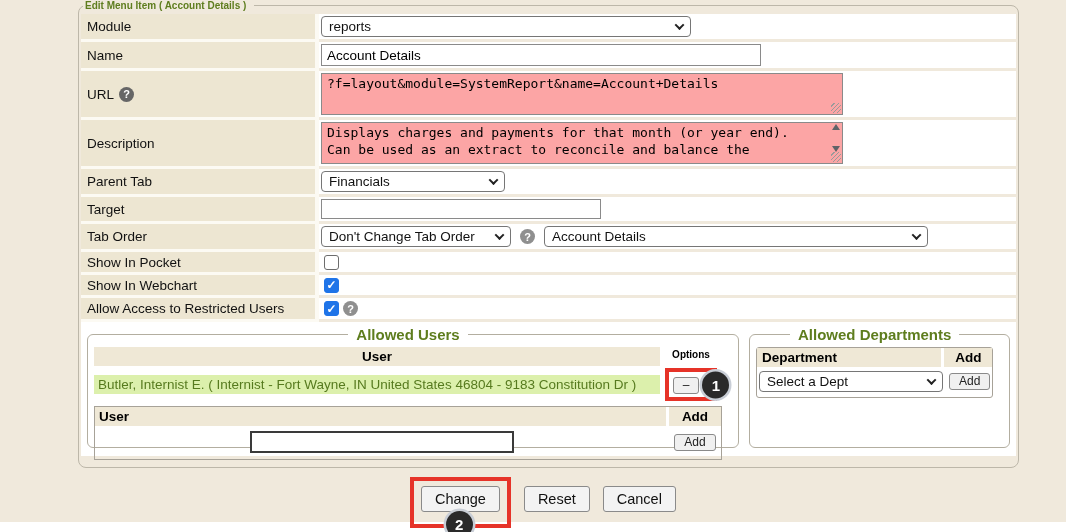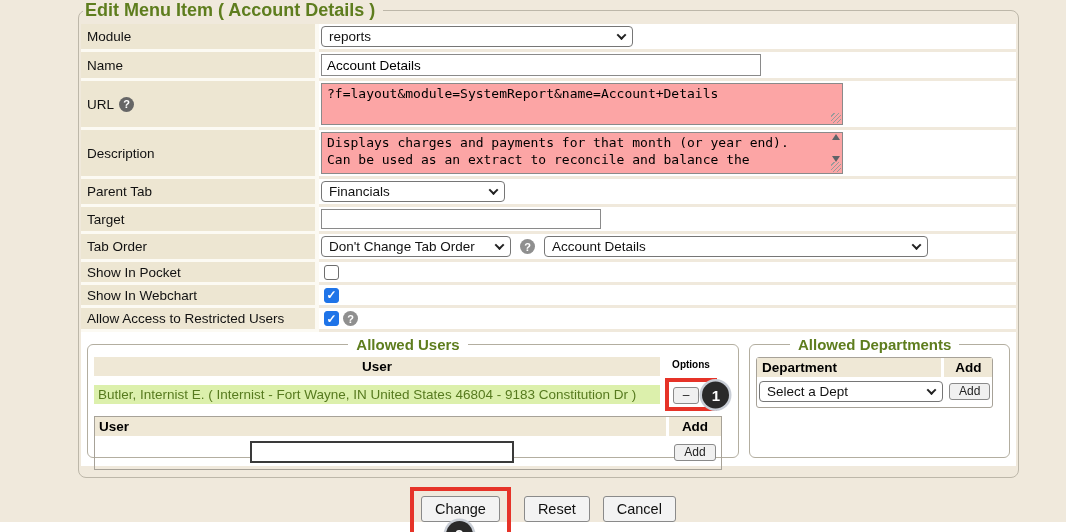--- a/index.html
+++ b/index.html
@@ -5,21 +5,21 @@
   * { box-sizing: border-box; margin: 0; padding: 0; }
   html,body { width:1066px; height:532px; background:#ffffff; font-family:"Liberation Sans", sans-serif; }
   .page { width:1066px; height:522px; background:#F0E9DC; position:relative; overflow:visible; }
 
   
   fieldset.main {
     margin-left:78px; width:930px; border:1px solid #BDB7A9; border-radius:8px;
     padding:3px 2px 8px 2px; background:transparent;
   }
   fieldset.main > legend {
-    font-size:18px; font-weight:bold; color:#5E7D1E; padding:0 8px 0 2px; margin-left:2px;
+    font-size:10px; font-weight:bold; color:#5E7D1E; padding:0 8px 0 2px; margin-left:2px;
   }
 
   
   .frow { display:flex; align-items:stretch; }
   .lbl {
     width:238px; flex:0 0 238px; background:#EDE6D2;
     border-bottom:3px solid #FCFAF3; border-right:4px solid #FCFAF3;
     padding:2px 4px 2px 6px; display:flex; align-items:center; gap:5px;
     font-size:13.5px; color:#111;
   }
@@ -120,21 +120,21 @@
 <body>
 
 <div class="page">
 
   <fieldset class="main">
     <legend>Edit Menu Item ( Account Details )</legend>
 
     <div class="frow" style="min-height:24px;">
       <div class="lbl">Module</div>
       <div class="val">
-        <div class="sel" style="width:312px;">
+        <div class="sel" style="width:370px;">
           <span>reports</span>
           <span class="chev"></span>
         </div>
       </div>
     </div>
 
     <div class="frow" style="min-height:27px;">
       <div class="lbl">Name</div>
       <div class="val">
         <input class="inp" style="width: 440px;" value="Account Details">

